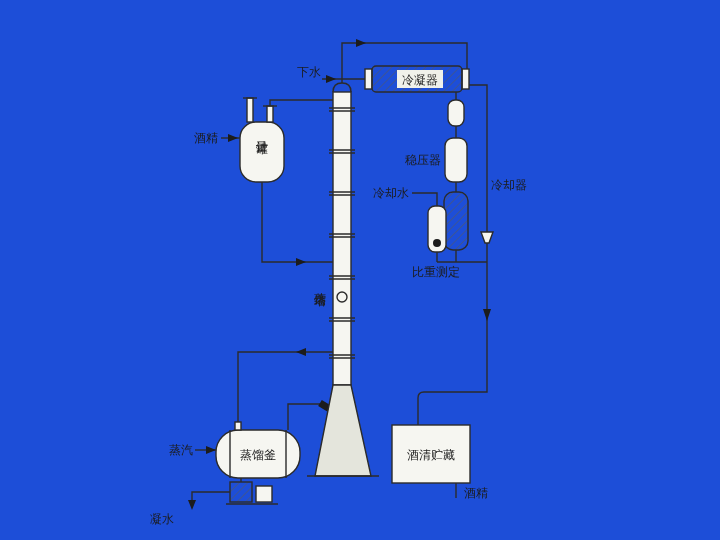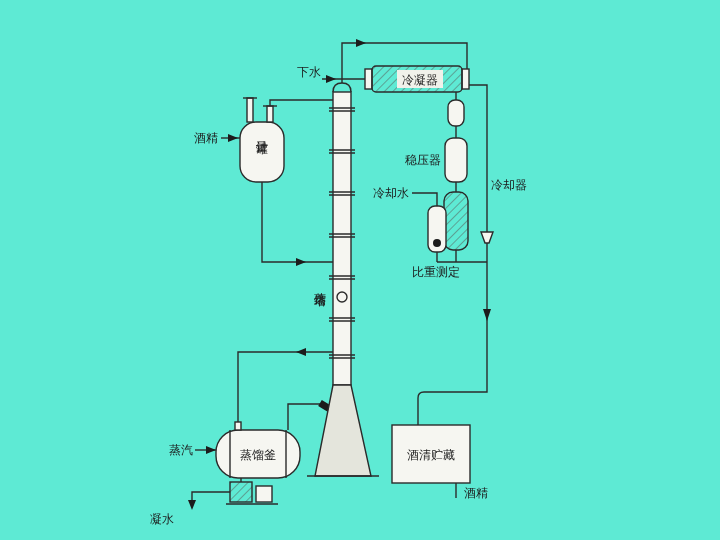--- a/index.html
+++ b/index.html
@@ -7,21 +7,21 @@
     padding: 0;
     width: 720px;
     height: 540px;
     overflow: hidden;
     background: #f0f1ea;
   }
   .canvas {
     position: relative;
     width: 720px;
     height: 540px;
-    background: #5eead4;
+    background: #1d4ed8;
   }
   svg { display: block; }
   .pipe {
     fill: none;
     stroke: #2b2b2b;
     stroke-width: 1.4;
   }
   .vessel {
     fill: #f6f6f1;
     stroke: #2b2b2b;

